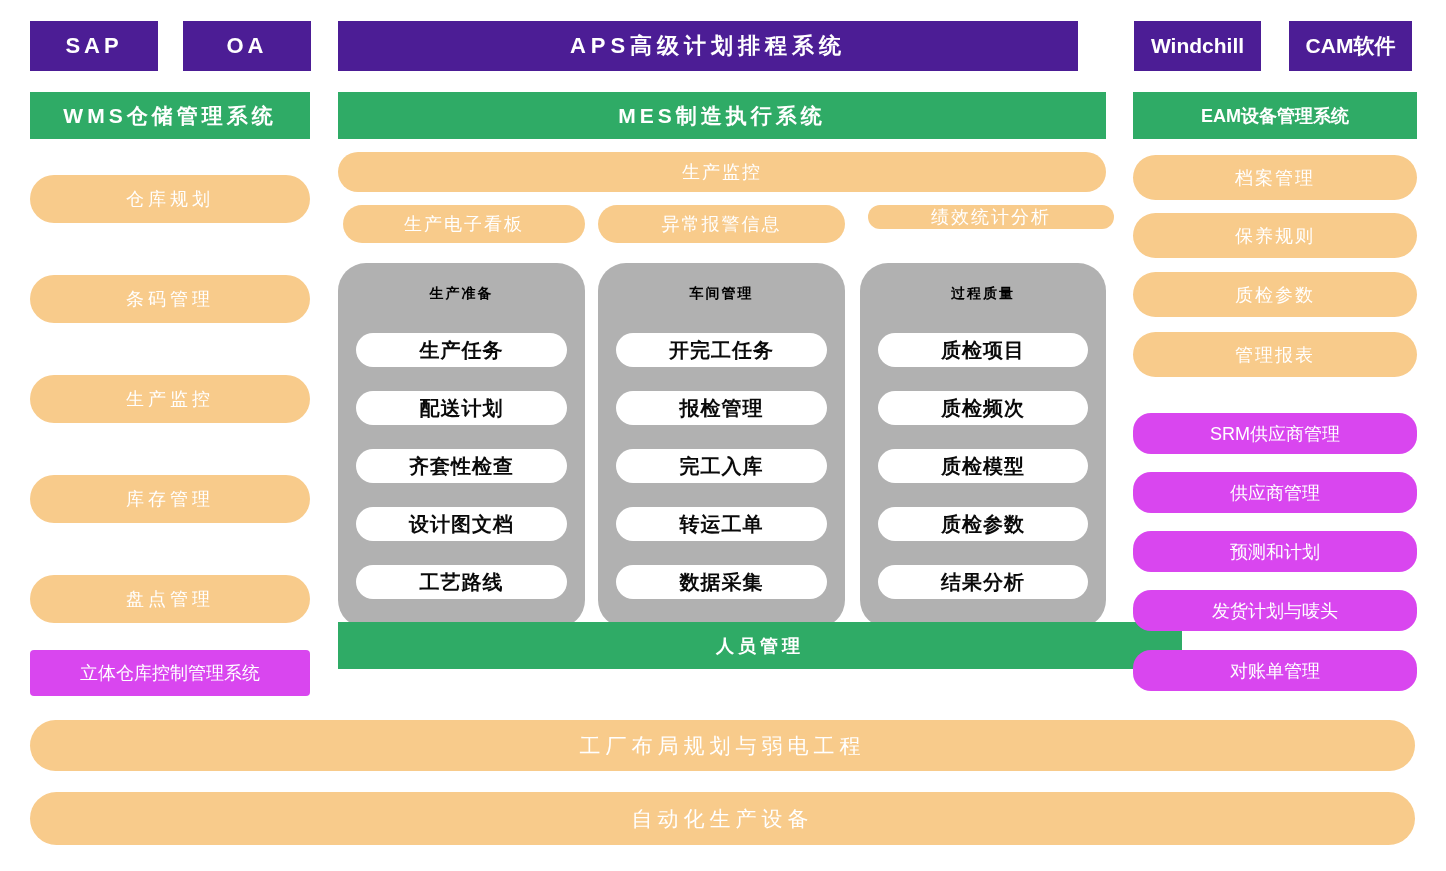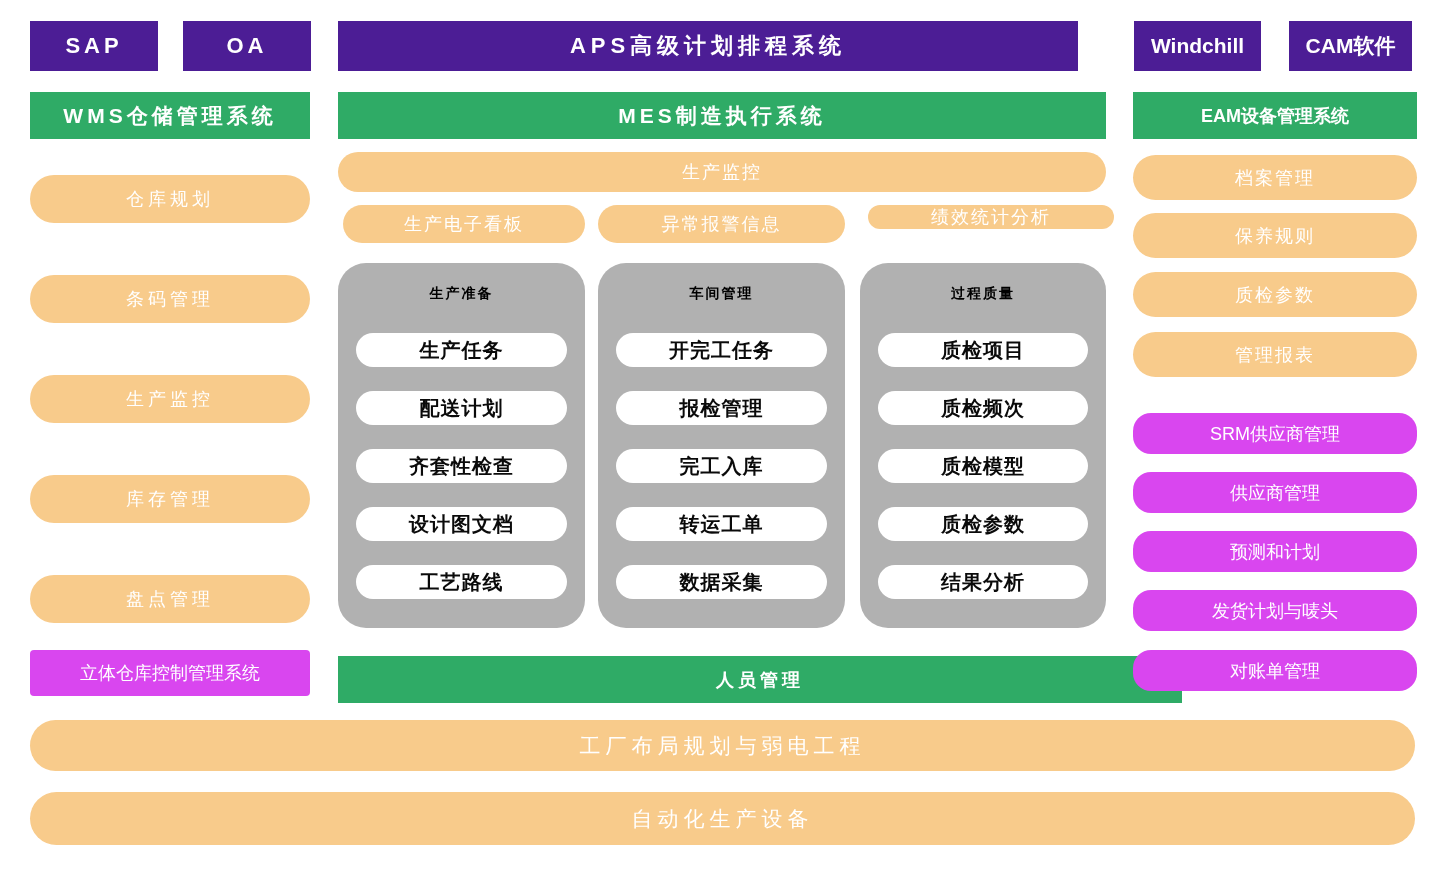--- a/index.html
+++ b/index.html
@@ -78,21 +78,21 @@
 
   <div class="panel" style="left:860px;top:263px;width:246px;height:365px">
     <div class="panel-title">过程质量</div>
     <div class="wpill" style="top:70px">质检项目</div>
     <div class="wpill" style="top:128px">质检频次</div>
     <div class="wpill" style="top:186px">质检模型</div>
     <div class="wpill" style="top:244px">质检参数</div>
     <div class="wpill" style="top:302px">结果分析</div>
   </div>
 
-  <div class="box green fs20 b ls4" style="left:338px;top:656px;width:844px;height:47px">人员管理</div>
+  <div class="box green fs20 b ls4" style="left:338px;top:622px;width:844px;height:47px">人员管理</div>
 
   <div class="box orange fs20 ls2" style="left:1133px;top:155px;width:284px;height:45px">档案管理</div>
   <div class="box orange fs20 ls2" style="left:1133px;top:213px;width:284px;height:45px">保养规则</div>
   <div class="box orange fs20 ls2" style="left:1133px;top:272px;width:284px;height:45px">质检参数</div>
   <div class="box orange fs20 ls2" style="left:1133px;top:332px;width:284px;height:45px">管理报表</div>
 
   <div class="box bblue fs20" style="left:1133px;top:413px;width:284px;height:41px;border-radius:18px">SRM供应商管理</div>
   <div class="box bblue fs20" style="left:1133px;top:472px;width:284px;height:41px;border-radius:18px">供应商管理</div>
   <div class="box bblue fs20" style="left:1133px;top:531px;width:284px;height:41px;border-radius:18px">预测和计划</div>
   <div class="box bblue fs20" style="left:1133px;top:590px;width:284px;height:41px;border-radius:18px">发货计划与唛头</div>

